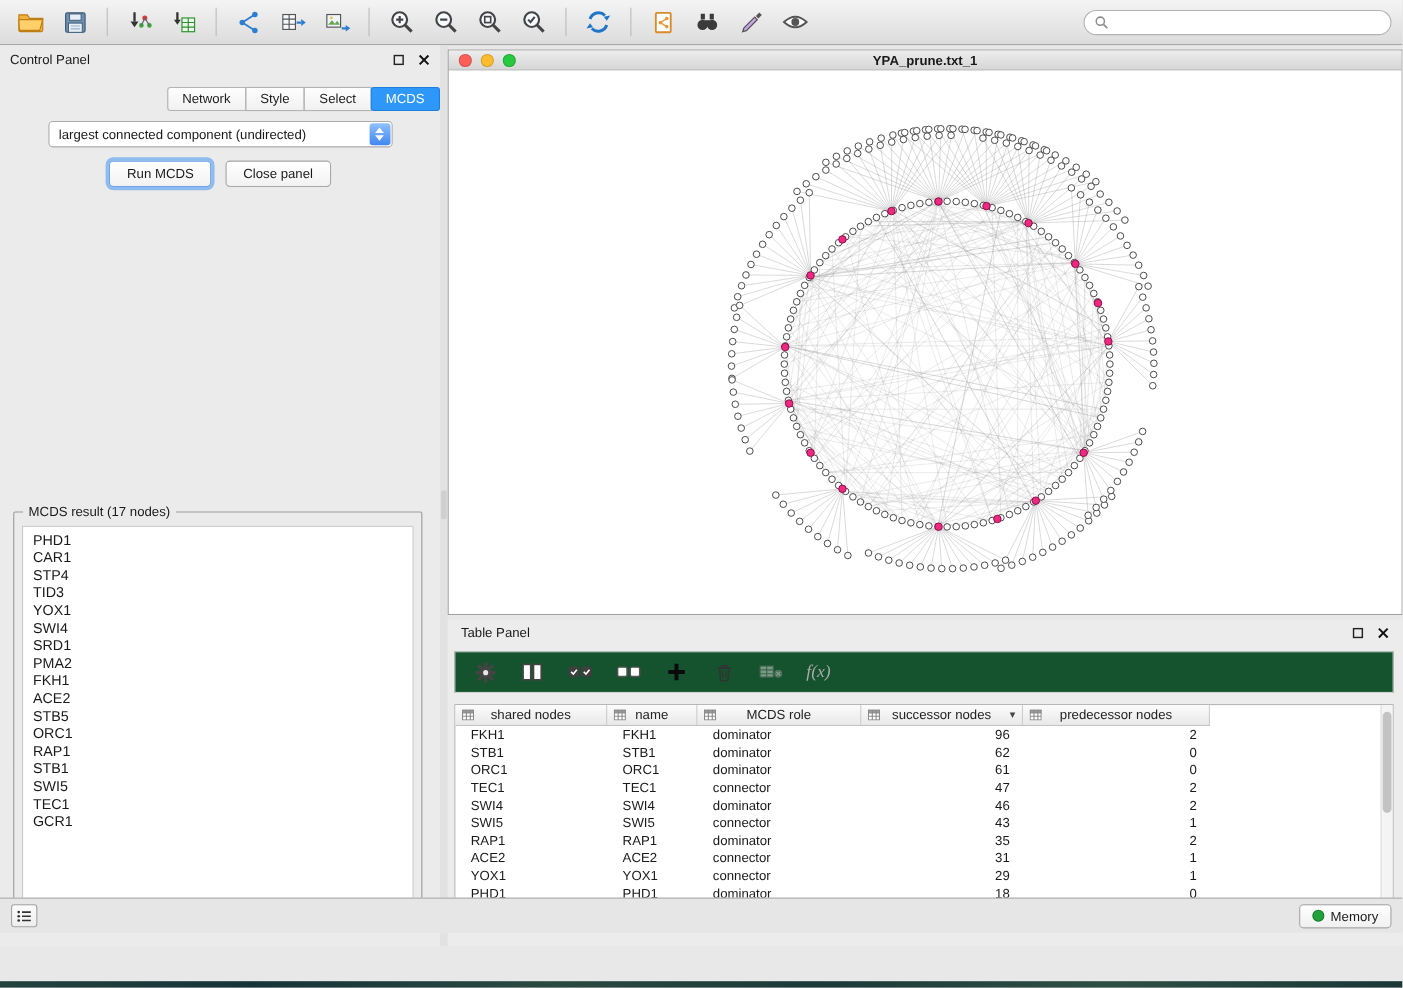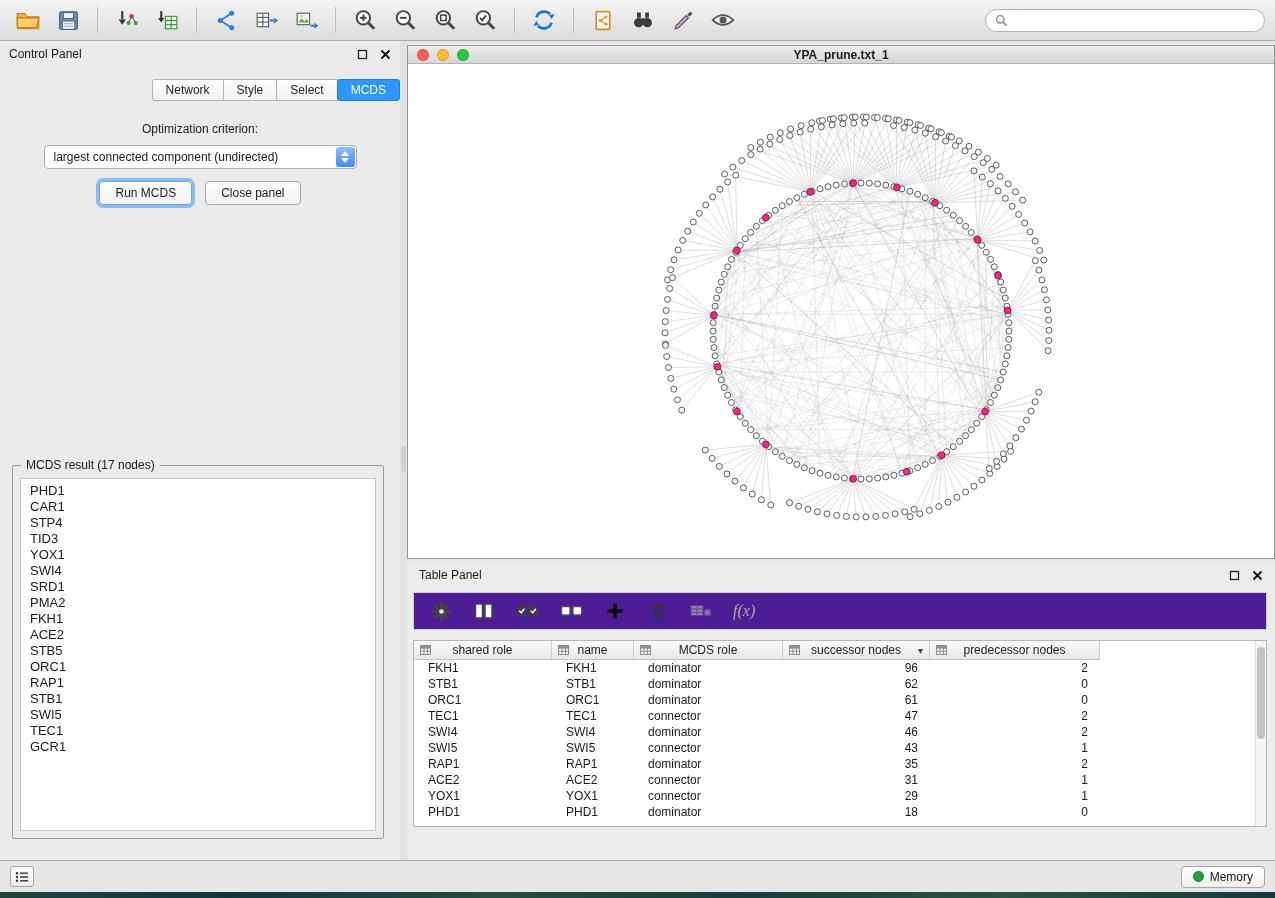--- a/index.html
+++ b/index.html
@@ -54,41 +54,41 @@
   .net-panel { position:absolute; left:407px; top:45px; width:868px; height:514px; background:#fff; border:1px solid #979797; }
   .net-titlebar { height:18px; background:linear-gradient(#ededed,#d6d6d6); border-bottom:1px solid #b2b2b2;
     position:relative; display:flex; align-items:center; justify-content:center; font-size:12px; font-weight:bold; }
   .traffic { position:absolute; left:9px; top:3px; display:flex; gap:8px; }
   .tl { width:12px; height:12px; border-radius:50%; border:1px solid rgba(0,0,0,0.15); }
   .net-canvas { width:866px; height:494px; background:#fff; }
 
   
   .table-panel { position:absolute; left:407px; top:564px; width:868px; height:296px; background:#ececec; }
   .tp-header { height:22px; display:flex; align-items:center; padding:0 12px; font-size:12px; }
-  .tp-toolbar { position:absolute; left:6px; right:8px; top:28px; height:38px; background:#4c1d95;
+  .tp-toolbar { position:absolute; left:6px; right:8px; top:28px; height:38px; background:#14532d;
     border:1px solid #cfcfcf; display:flex; align-items:center; gap:21px; padding:0 16px; }
   .tp-tool { display:flex; align-items:center; justify-content:center; min-width:22px; height:24px; }
   .fx-label { font-family:"Liberation Serif",serif; font-style:italic; font-size:16px; color:#aaa; }
   .table-region { position:absolute; left:6px; right:8px; top:76px; bottom:33px; background:#fff; border:1px solid #b7b7b7; overflow:hidden; }
   .thead { display:grid; grid-template-columns:138px 82px 149px 147px 170px; height:19px;
     background:linear-gradient(#fcfcfc,#e8e8e8); border-bottom:1px solid #c3c3c3; width:686px; }
   .th { position:relative; display:flex; align-items:center; justify-content:center; font-size:12px;
     border-right:1px solid #cdcdcd; color:#222; }
   .th .grid-ic { position:absolute; left:6px; top:4px; }
   .th .sort-arrow { position:absolute; right:6px; font-size:10px; color:#444; }
   .tbody { }
   .tr { display:grid; grid-template-columns:138px 82px 149px 147px 170px; height:16px; }
   .td { font-size:12px; line-height:16px; padding-left:14px; white-space:nowrap; overflow:hidden; }
   .td.num { text-align:right; padding-left:0; padding-right:12px; }
   .tscroll { position:absolute; right:0; top:0; bottom:0; width:11px; background:#f4f4f4; border-left:1px solid #ddd; }
   .tthumb { position:absolute; left:1px; right:1px; top:6px; height:92px; background:#c3c3c3; border-radius:5px; }
   .tp-tabs { position:absolute; left:0; right:0; bottom:7px; display:flex; justify-content:center; }
 
   
-  .status-bar { position:absolute; left:0; top:860px; width:1275px; height:32px; background:#e6e6e6;
+  .status-bar { position:absolute; left:0; top:816px; width:1275px; height:32px; background:#e6e6e6;
     border-top:1px solid #ababab; display:flex; align-items:center; padding:0 10px; }
   .sb-left-btn { width:24px; height:21px; border:1px solid #a5a5a5; border-radius:3px;
     background:linear-gradient(#fdfdfd,#ededed); display:flex; align-items:center; justify-content:center; }
   .memory-btn { margin-left:auto; height:22px; border:1px solid #a8a8a8; border-radius:4px;
     background:linear-gradient(#ffffff,#f0f0f0); display:flex; align-items:center; gap:6px; padding:0 11px; font-size:12px; }
   .mem-dot { width:11px; height:11px; border-radius:50%; background:#22a23c; border:1px solid #157a2a; }
   .wallpaper { position:absolute; left:0; top:892px; width:1275px; height:6px;
     background:linear-gradient(90deg,#23433e,#16333a 18%,#2b4a41 39%,#1c3a38 58%,#2e4f45 79%,#1a3736); }
 </style>
 </head>
@@ -260,21 +260,20 @@
     </span>
   </div>
 
   <div class="cp-tabs">
     <div class="seg-tab">Network</div>
     <div class="seg-tab">Style</div>
     <div class="seg-tab">Select</div>
     <div class="seg-tab active">MCDS</div>
   </div>
 
-  <div class="opt-label">Optimization criterion:</div>
 
   <div class="dropdown">
     <span>largest connected component (undirected)</span>
     <span class="dd-btn">
       <span class="dd-up"></span>
         <span class="dd-down"></span>
     </span>
   </div>
 
   <div class="btn-row">
@@ -1102,21 +1101,21 @@
   <div class="table-region">
     <div class="thead">
         <div class="th">
           <svg class="grid-ic" width="11" height="10" viewBox="0 0 11 10">
             <rect x="0.5" y="0.5" width="10" height="9" fill="#fff" stroke="#8a8a8a"></rect>
             <rect x="0.5" y="0.5" width="10" height="2.6" fill="#9a9a9a" stroke="#8a8a8a"></rect>
             <line x1="4" y1="0.5" x2="4" y2="9.5" stroke="#8a8a8a"></line>
             <line x1="7.5" y1="0.5" x2="7.5" y2="9.5" stroke="#8a8a8a"></line>
             <line x1="0.5" y1="6.2" x2="10.5" y2="6.2" stroke="#8a8a8a"></line>
           </svg>
-          <span>shared role</span>
+          <span>shared nodes</span>
         </div>
         <div class="th">
           <svg class="grid-ic" width="11" height="10" viewBox="0 0 11 10">
             <rect x="0.5" y="0.5" width="10" height="9" fill="#fff" stroke="#8a8a8a"></rect>
             <rect x="0.5" y="0.5" width="10" height="2.6" fill="#9a9a9a" stroke="#8a8a8a"></rect>
             <line x1="4" y1="0.5" x2="4" y2="9.5" stroke="#8a8a8a"></line>
             <line x1="7.5" y1="0.5" x2="7.5" y2="9.5" stroke="#8a8a8a"></line>
             <line x1="0.5" y1="6.2" x2="10.5" y2="6.2" stroke="#8a8a8a"></line>
           </svg>
           <span>name</span>

